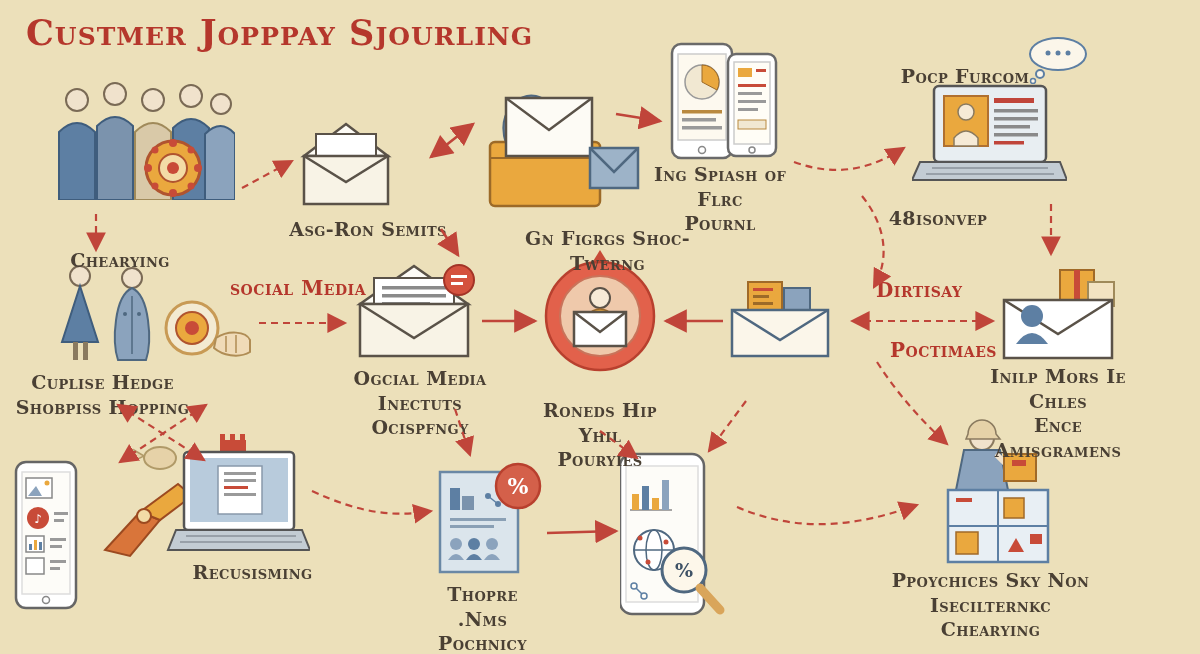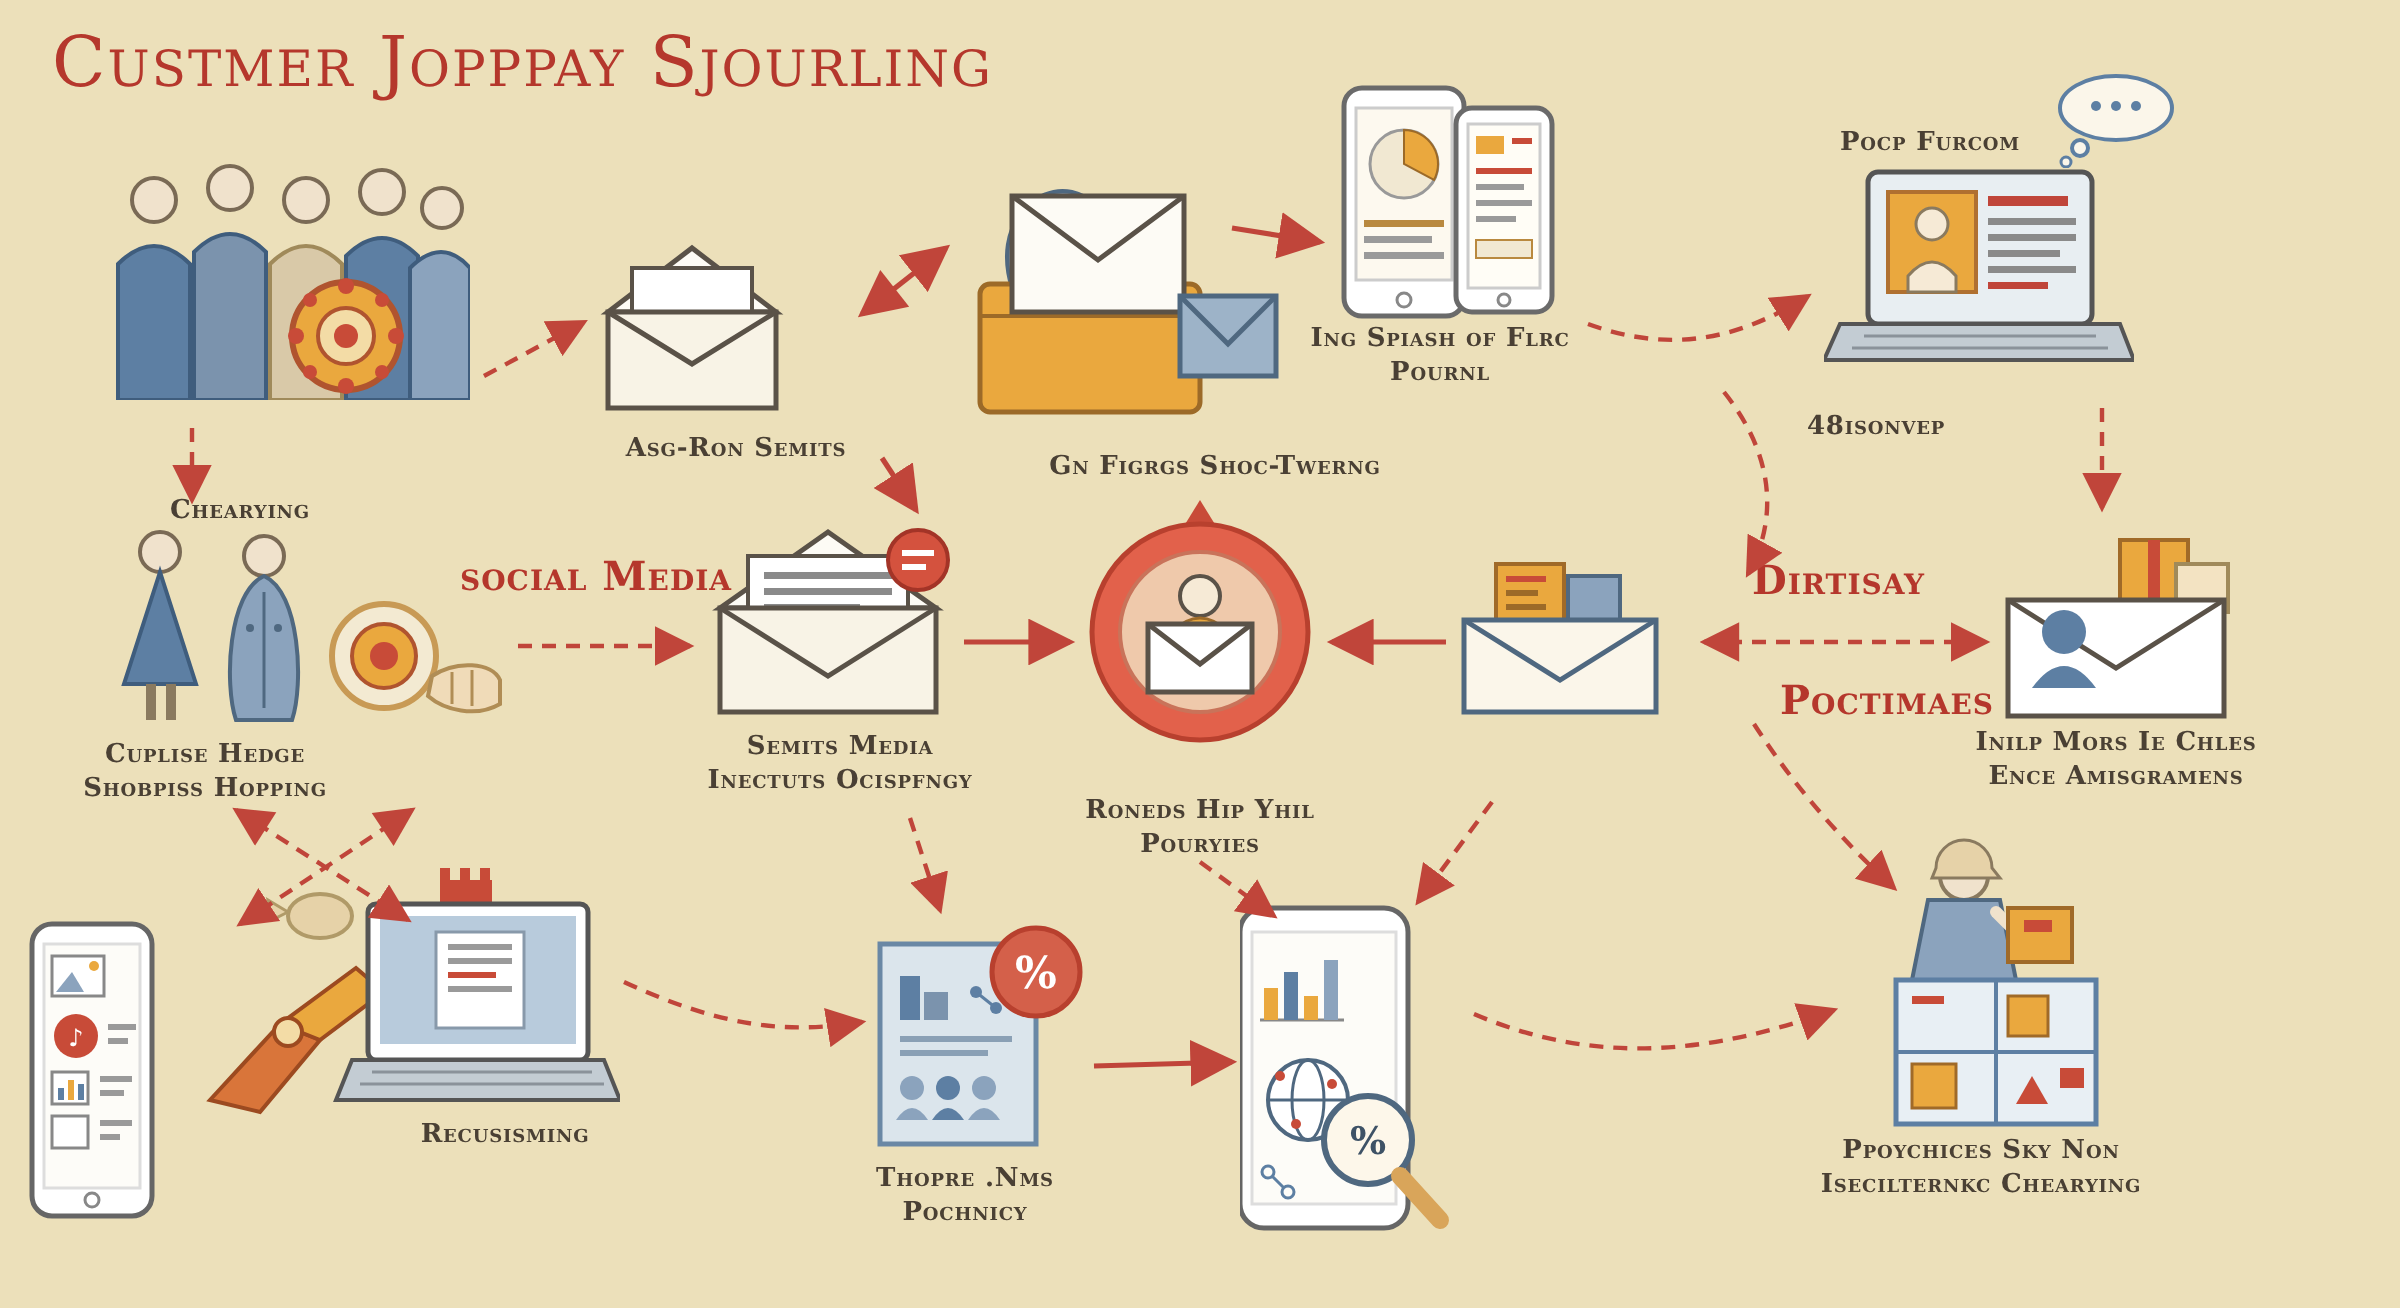--- a/index.html
+++ b/index.html
@@ -4,26 +4,26 @@
 <style>
   * { margin:0; padding:0; box-sizing:border-box; }
   html,body { width:1200px; height:654px; }
   body { font-family:"DejaVu Serif", serif; background:#ece0ba; overflow:hidden; }
   .stage { position:absolute; left:0; top:0; width:1200px; height:654px; background:#ece0ba; }
   .arrow-layer { position:absolute; left:0; top:0; width:1200px; height:654px; pointer-events:none; z-index:5; }
   .arrow-layer path.dashed { stroke:#c0453a; stroke-width:2.2; fill:none; stroke-dasharray:7 5; }
   .arrow-layer path.solid  { stroke:#c0453a; stroke-width:2.6; fill:none; }
   .node { position:absolute; z-index:3; }
   .label { position:absolute; z-index:4; text-align:center; font-variant:small-caps;
-           color:#4a4034; font-size:13px; line-height:1.3; letter-spacing:.4px; font-weight:bold; }
+           color:#4a4034; font-size:19px; line-height:1.3; letter-spacing:.4px; font-weight:bold; }
   .label span { display:block; }
   .red-note { position:absolute; z-index:4; color:#b5372c; font-size:20px; font-variant:small-caps;
               font-weight:bold; letter-spacing:.5px;margin-left:18px; }
   .title { position:absolute; left:26px; top:12px; z-index:4; color:#b5372c; font-size:35px;
-           font-weight:normal; font-variant:small-caps; letter-spacing:1px; }
+           font-weight:bold; font-variant:small-caps; letter-spacing:1px; }
 </style>
 </head>
 <body>
 
 <div class="stage">
 
   <svg class="arrow-layer" width="1200" height="654" viewBox="0 0 1200 654">
     <defs>
       <marker id="ae" markerWidth="10" markerHeight="9" refX="8" refY="4.5" orient="auto">
         <path d="M0,0 L9,4.5 L0,9 Z" fill="#c0453a"></path>
@@ -215,21 +215,21 @@
       <rect x="30" y="36" width="64" height="3.5" fill="#8a8a8a"></rect>
       <rect x="30" y="44" width="48" height="3.5" fill="#8a8a8a"></rect>
       <rect x="8" y="46" width="108" height="52" fill="#f8f3e6" stroke="#5a5248" stroke-width="2.5"></rect>
       <path d="M8,46 L62,80 L116,46" fill="none" stroke="#5a5248" stroke-width="2.5"></path>
       <circle cx="107" cy="22" r="15" fill="#d4523e" stroke="#a33427" stroke-width="2"></circle>
       <rect x="99" y="17" width="16" height="3" fill="#ffffff"></rect>
       <rect x="99" y="24" width="12" height="3" fill="#ffffff"></rect>
     </svg>
   </div>
   <div class="label" style="left:335px;top:366px;width:170px">
-    <span>Semits Media</span>
+    <span>Ogcial Media</span>
     <span>Inectuts Ocispfngy</span>
   </div>
 
   <div class="node" style="left:540px;top:250px">
     <svg width="120" height="122" viewBox="0 0 120 122">
       <polygon points="60,0 52,13 68,13" fill="#c84b38"></polygon>
       <circle cx="60" cy="66" r="54" fill="#e2614b" stroke="#b8402e" stroke-width="2.5"></circle>
       <circle cx="60" cy="66" r="40" fill="#efc9ab" stroke="#c9735a" stroke-width="2"></circle>
       <circle cx="60" cy="48" r="10" fill="#f6ead6" stroke="#5a5248" stroke-width="2"></circle>
       <path d="M46,66 Q60,52 74,66 Z" fill="#eaa83e" stroke="#9c6a28" stroke-width="1.5"></path>

